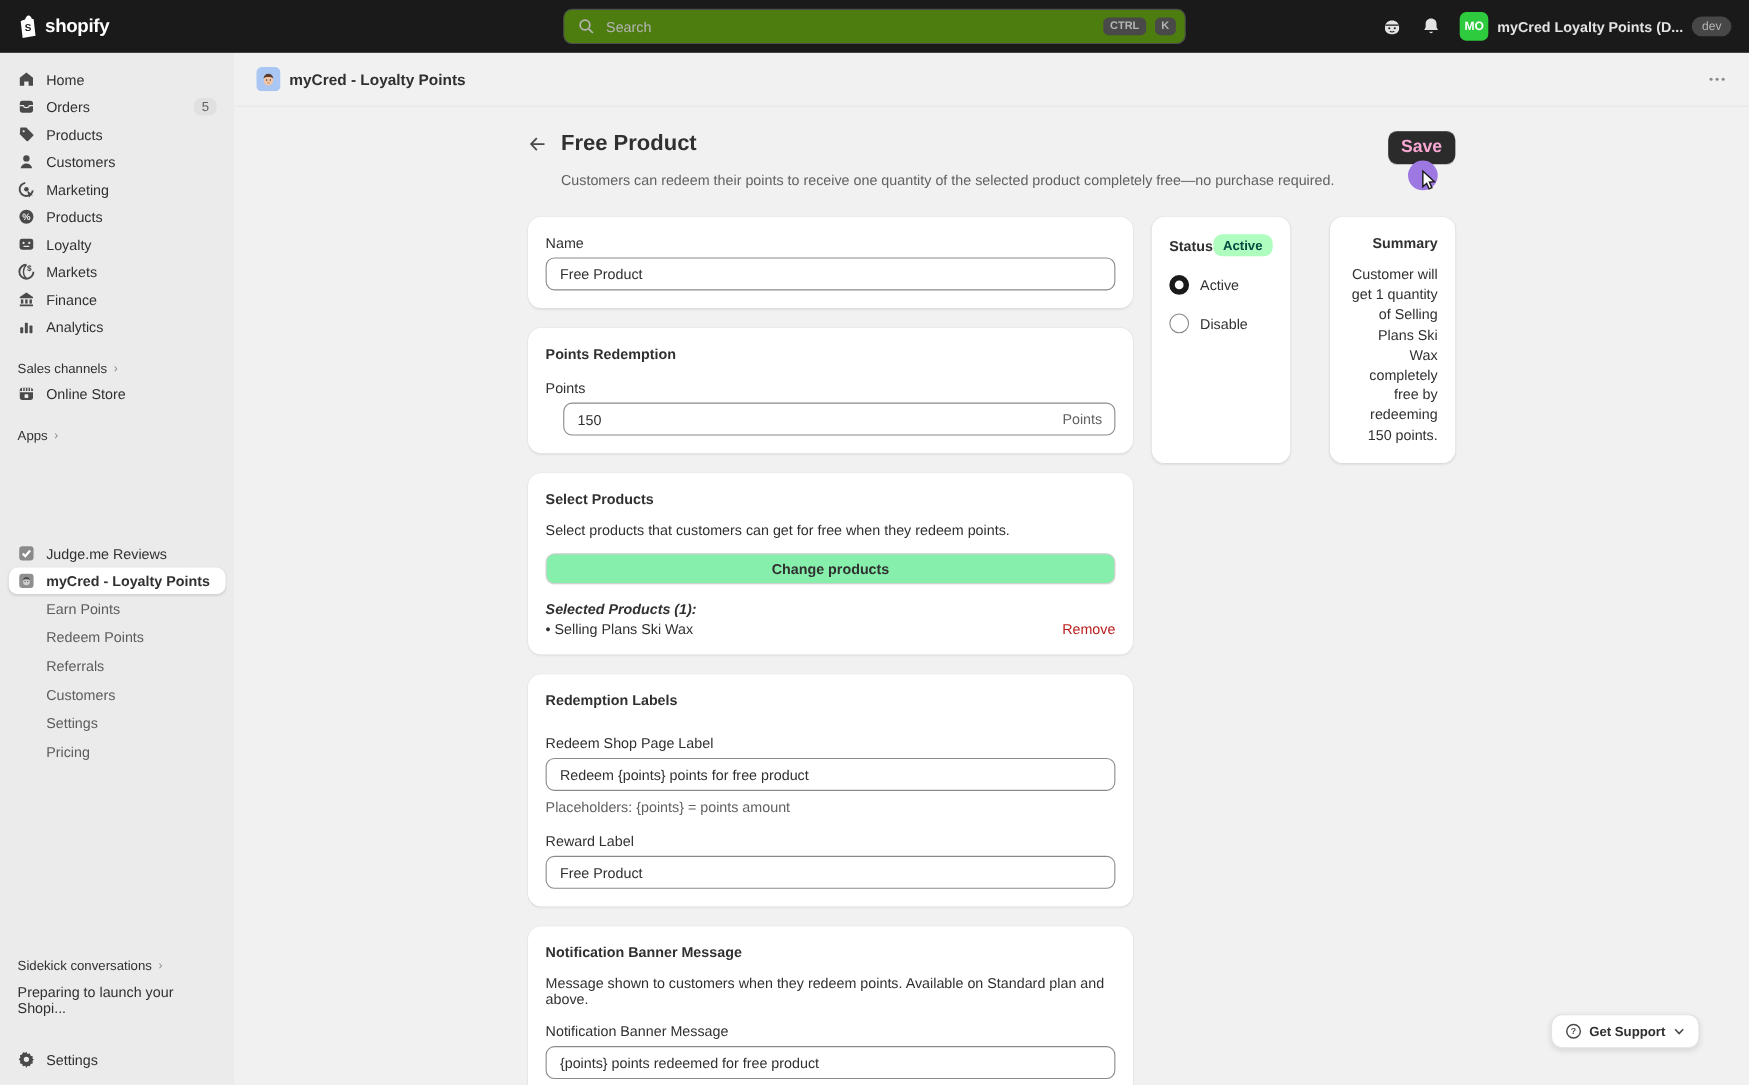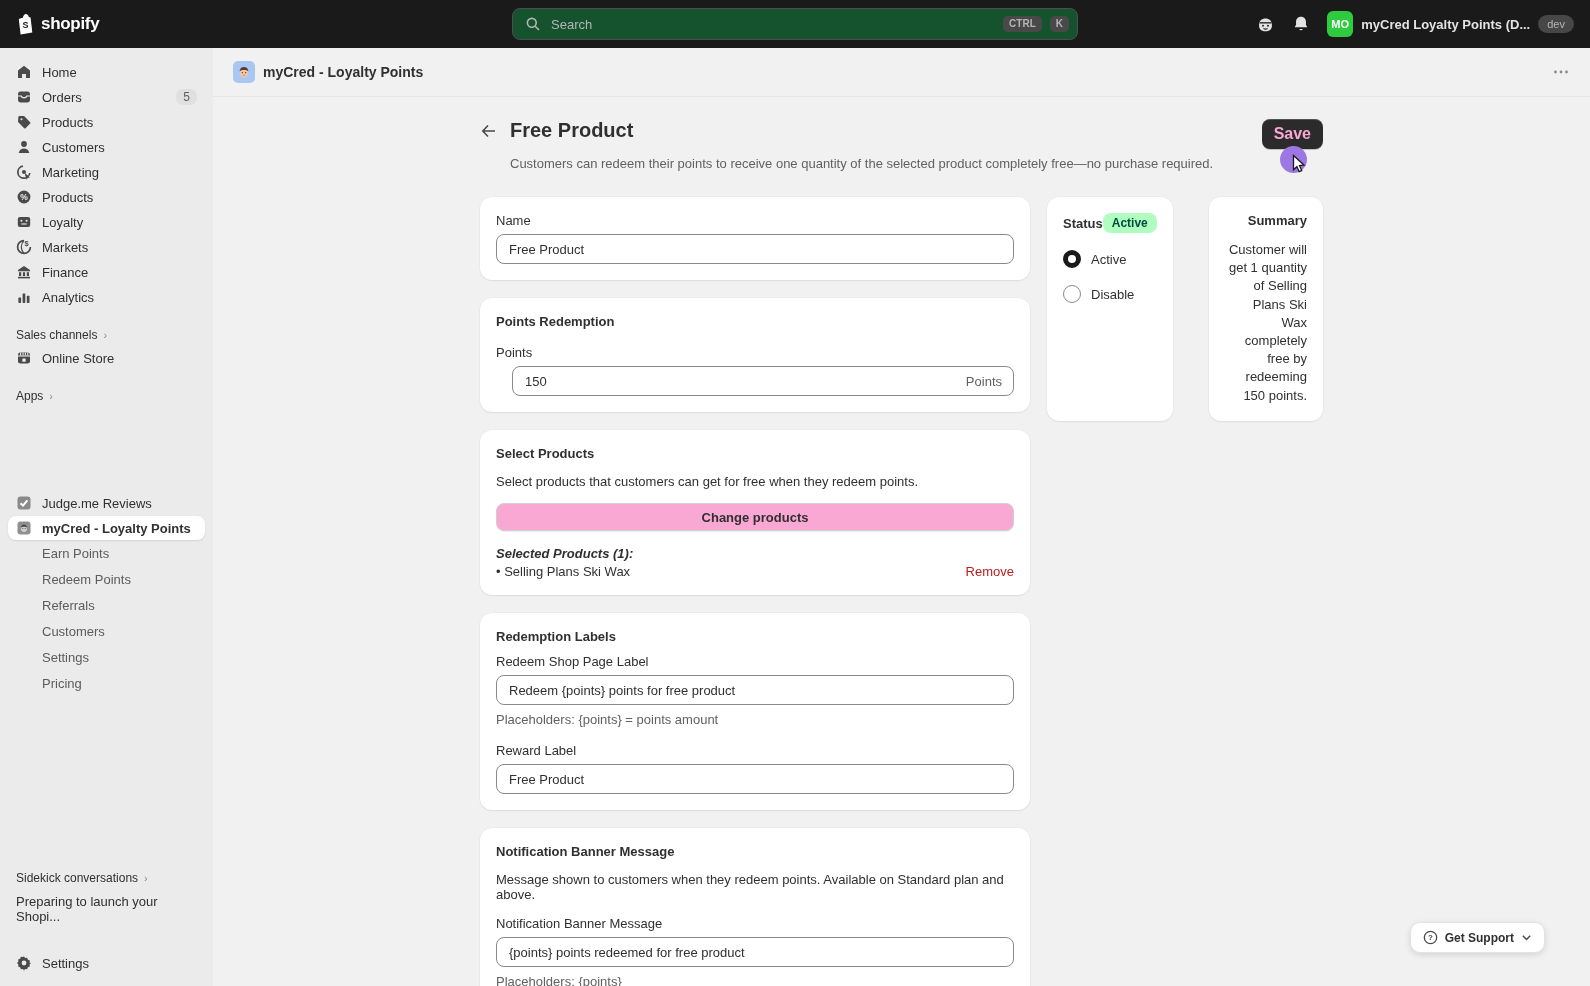--- a/index.html
+++ b/index.html
@@ -5,21 +5,21 @@
   * { margin:0; padding:0; box-sizing:border-box; }
   html,body { width:1590px; height:986px; overflow:hidden; background:#f1f1f1;
     font-family:"Liberation Sans", sans-serif; color:#303030; }
 
   
   .topbar{position:absolute;top:0;left:0;width:1590px;height:48px;background:#1a1a1a;
     display:flex;align-items:center;padding:0 16px;z-index:50;}
   .logo{display:flex;align-items:center;gap:5px;}
   .logo-word{color:#fff;font-size:17px;font-weight:700;letter-spacing:-.3px;}
   .search-wrap{position:absolute;left:50%;top:8px;transform:translateX(-50%);}
-  .search-box{width:566px;height:32px;background:#14532d;border:1px solid #4d4d4d;border-radius:8px;
+  .search-box{width:566px;height:32px;background:#4d7c0f;border:1px solid #4d4d4d;border-radius:8px;
     display:flex;align-items:center;padding:0 8px 0 10px;gap:8px;}
   .search-input{flex:1;background:transparent;border:0;outline:0;color:#e3e3e3;font-size:13px;font-family:inherit;}
   .search-input::placeholder{color:#b5b5b5;}
   .kbd{background:#494949;color:#b5b5b5;font-size:10px;font-weight:700;padding:3px 6px;border-radius:5px;line-height:1;}
   .top-right{margin-left:auto;display:flex;align-items:center;gap:16px;}
   .topbar-icon{width:20px;height:20px;display:flex;align-items:center;justify-content:center;}
   .user-chip{display:flex;align-items:center;gap:8px;cursor:default;}
   .avatar{width:26px;height:26px;border-radius:6px;background:#2ecb3f;color:#fff;font-size:11px;font-weight:700;
     display:flex;align-items:center;justify-content:center;}
   .user-name{color:#e3e3e3;font-size:13px;font-weight:700;}
@@ -59,21 +59,21 @@
   .col-right{width:276px;display:flex;flex-direction:row;gap:36px;text-align:right;}
   .card{background:#fff;border-radius:12px;padding:16px;
     box-shadow:0 1px 2px rgba(0,0,0,.07),0 0 0 .5px rgba(0,0,0,.04);}
   .card-title{font-size:13px;font-weight:700;}
   .field-label{font-size:13px;color:#303030;margin-bottom:6px;}
   .text-input{width:100%;height:30px;border:1px solid #8a8a8a;border-radius:8px;padding:0 12px;
     font-size:13px;color:#303030;font-family:inherit;background:#fff;outline:none;}
   .input-wrap{position:relative;padding-left:16px;}
   .suffix{position:absolute;right:12px;top:50%;transform:translateY(-50%);font-size:13px;color:#616161;} .mt14{margin-top:14px;} .mt16{margin-top:16px;}
   .card-desc{font-size:13px;color:#303030;margin-top:13px;}
-  .secondary-btn{width:100%;height:28px;background:#f9a8d4;border:1px solid #d0d0d0;border-radius:8px;
+  .secondary-btn{width:100%;height:28px;background:#86efac;border:1px solid #d0d0d0;border-radius:8px;
     font-size:13px;font-weight:600;color:#303030;cursor:pointer;font-family:inherit;box-shadow:0 1px 0 rgba(0,0,0,.06);}
   .selected-header{font-size:13px;font-weight:700;margin-top:15px;font-style:italic;}
   .selected-row{display:flex;align-items:center;margin-top:3px;font-size:13px;}
   .remove-link{margin-left:auto;color:#b91c1c;cursor:pointer;font-size:13px;}
   .helper{font-size:13px;color:#616161;margin-top:7px;}
 
   .status-head{display:flex;align-items:center;justify-content:space-between;}
   .badge-active{background:#affebf;color:#014b40;font-size:12px;font-weight:550;padding:3px 9px;border-radius:8px;}
   .radio-row{display:flex;align-items:center;gap:10px;margin-top:17px;font-size:13px;cursor:pointer;}
   .radio{width:18px;height:18px;border-radius:50%;background:#fff;flex:0 0 18px;}
@@ -362,21 +362,21 @@
           <button class="secondary-btn mt14">Change products</button>
           <div class="selected-header">Selected Products (1):</div>
           <div class="selected-row">
             <span>• Selling Plans Ski Wax</span>
             <span class="remove-link">Remove</span>
           </div>
         </div>
 
         <div class="card">
           <div class="card-title">Redemption Labels</div>
-          <div class="field-label" style="margin-top:10px">Redeem Shop Page Label</div>
+          <div class="field-label" style="margin-top:24px">Redeem Shop Page Label</div>
           <input class="text-input" value="Redeem {points} points for free product" style="">
           <div class="helper">Placeholders: {points} = points amount</div>
           <div class="field-label" style="margin-top:16px">Reward Label</div>
           <input class="text-input" value="Free Product" style="">
         </div>
 
         <div class="card">
           <div class="card-title">Notification Banner Message</div>
           <div class="card-desc">Message shown to customers when they redeem points. Available on Standard plan and above.</div>
           <div class="field-label" style="margin-top:14px">Notification Banner Message</div>

